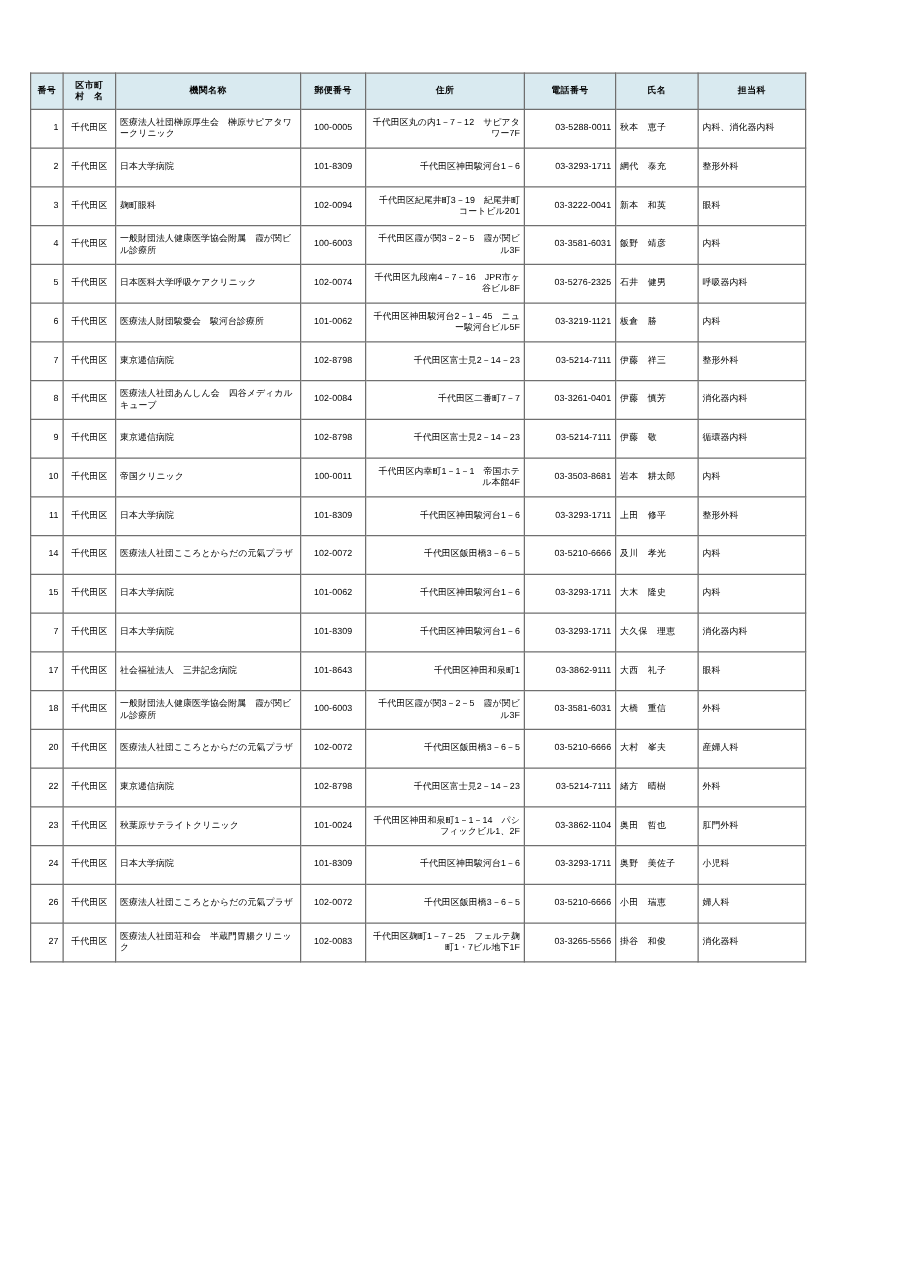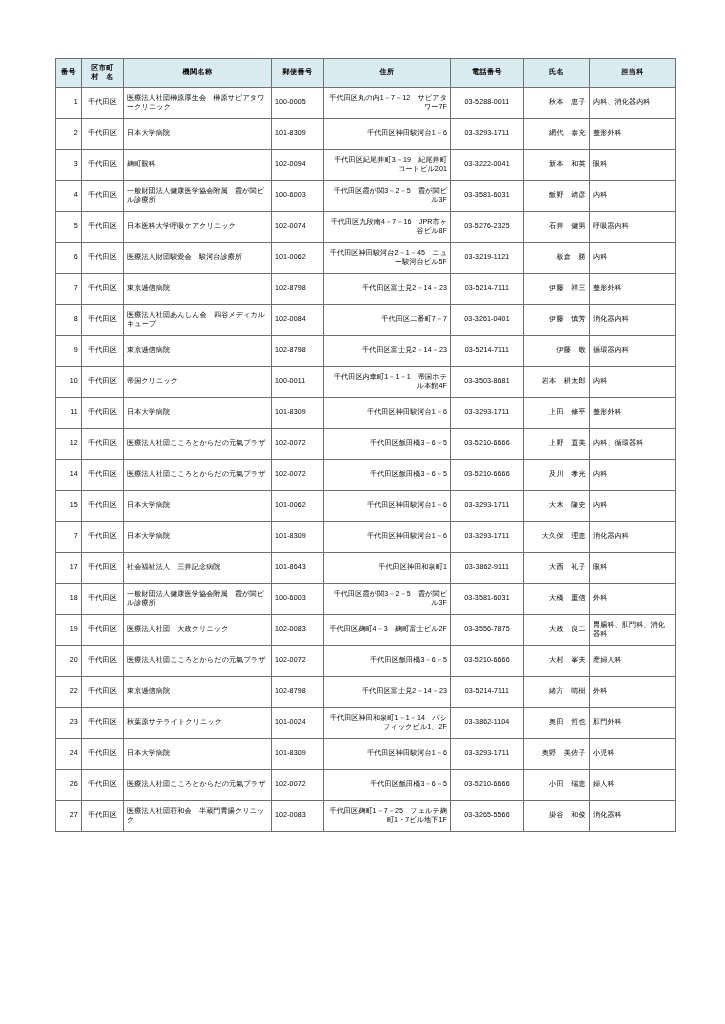--- a/index.html
+++ b/index.html
@@ -12,21 +12,21 @@
     height: 1024px;
     font-family: "Liberation Sans", "DejaVu Sans", sans-serif;
     color: #000000;
     -webkit-font-smoothing: none;
   }
   .page {
     position: relative;
     width: 725px;
     height: 1016px;
     box-sizing: border-box;
-    padding: 58px 50px 0 55px;
+    padding: 58px 50px 0 24px;
   }
   table.dir-table {
     border-collapse: collapse;
     table-layout: fixed;
     width: 620px;
     border: 1.4px solid #000000;
   }
   table.dir-table th,
   table.dir-table td {
     border: 0.7px solid #6f6f6f;
@@ -54,24 +54,24 @@
   col.c-org     { width: 148px; }
   col.c-zip     { width: 52px; }
   col.c-addr    { width: 127px; }
   col.c-tel     { width: 73px; }
   col.c-name    { width: 66px; }
   col.c-dept    { width: 86px; }
 
   td.no    { text-align: right;  padding-right: 4px; letter-spacing: 0.2px; }
   td.city  { text-align: center; letter-spacing: 0.2px; margin-top: 13px; }
   td.org   { text-align: left;   padding-left: 4px; letter-spacing: 0.1px; }
-  td.zip   { letter-spacing: 0.1px; }
+  td.zip   { text-align: center; letter-spacing: 0.1px; }
   td.addr  { text-align: right;   padding-left: 4px; letter-spacing: 0.1px; }
-  td.tel   { text-align: center;   padding-left: 5px; letter-spacing: 0.1px; }
-  td.name  { text-align: right;   padding-left: 6px; letter-spacing: 0.3px; }
+  td.tel   { text-align: right;   padding-left: 5px; letter-spacing: 0.1px; }
+  td.name  { text-align: left;   padding-left: 6px; letter-spacing: 0.3px; }
   td.dept  { text-align: left;   padding-left: 5px; letter-spacing: 0.1px; }
 
   tbody tr { height: 31px; }
 </style>
 </head>
 <body>
 
 <div class="page">
   <table class="dir-table">
     <colgroup>
@@ -218,30 +218,20 @@
           <td class="no">11</td>
           <td class="city">千代田区</td>
           <td class="org">日本大学病院</td>
           <td class="zip">101-8309</td>
           <td class="addr">千代田区神田駿河台1－6</td>
           <td class="tel">03-3293-1711</td>
           <td class="name">上田　修平</td>
           <td class="dept">整形外科</td>
         </tr>
         <tr>
-          <td class="no">12</td>
-          <td class="city">千代田区</td>
-          <td class="org">医療法人社団こころとからだの元氣プラザ</td>
-          <td class="zip">102-0072</td>
-          <td class="addr">千代田区飯田橋3－6－5</td>
-          <td class="tel">03-5210-6666</td>
-          <td class="name">上野　直美</td>
-          <td class="dept">内科、循環器科</td>
-        </tr>
-        <tr>
           <td class="no">14</td>
           <td class="city">千代田区</td>
           <td class="org">医療法人社団こころとからだの元氣プラザ</td>
           <td class="zip">102-0072</td>
           <td class="addr">千代田区飯田橋3－6－5</td>
           <td class="tel">03-5210-6666</td>
           <td class="name">及川　孝光</td>
           <td class="dept">内科</td>
         </tr>
         <tr>
@@ -278,30 +268,20 @@
           <td class="no">18</td>
           <td class="city">千代田区</td>
           <td class="org">一般財団法人健康医学協会附属　霞が関ビル診療所</td>
           <td class="zip">100-6003</td>
           <td class="addr">千代田区霞が関3－2－5　霞が関ビル3F</td>
           <td class="tel">03-3581-6031</td>
           <td class="name">大橋　重信</td>
           <td class="dept">外科</td>
         </tr>
         <tr>
-          <td class="no">19</td>
-          <td class="city">千代田区</td>
-          <td class="org">医療法人社団　大政クリニック</td>
-          <td class="zip">102-0083</td>
-          <td class="addr">千代田区麹町4－3　麹町富士ビル2F</td>
-          <td class="tel">03-3556-7875</td>
-          <td class="name">大政　良二</td>
-          <td class="dept">胃腸科、肛門科、消化器科</td>
-        </tr>
-        <tr>
           <td class="no">20</td>
           <td class="city">千代田区</td>
           <td class="org">医療法人社団こころとからだの元氣プラザ</td>
           <td class="zip">102-0072</td>
           <td class="addr">千代田区飯田橋3－6－5</td>
           <td class="tel">03-5210-6666</td>
           <td class="name">大村　峯夫</td>
           <td class="dept">産婦人科</td>
         </tr>
         <tr>

